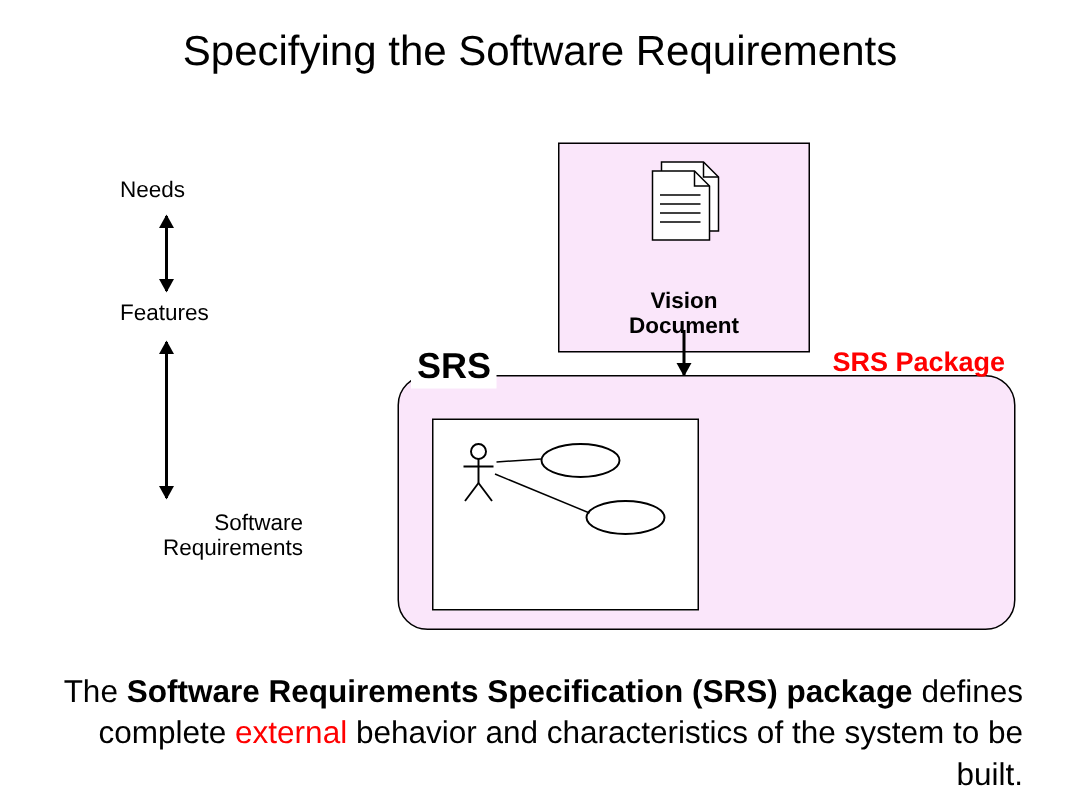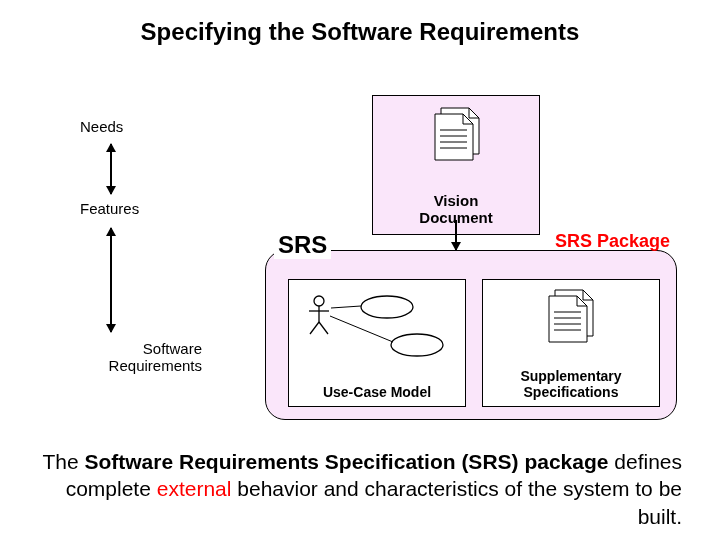--- a/index.html
+++ b/index.html
@@ -1,17 +1,17 @@
 <!DOCTYPE html>
 <html><head>
 <meta charset="utf-8">
 <style>
   * { box-sizing: border-box; margin: 0; padding: 0; }
   body { width: 720px; height: 540px; font-family: Arial, Helvetica, sans-serif; background: #fff; color: #000; position: relative; }
-  .title { position: absolute; top: 18px; left: 0; width: 720px; text-align: center; font-size: 24px; font-weight: 700; }
+  .title { position: absolute; top: 18px; left: 0; width: 720px; text-align: center; font-size: 28px; font-weight: 400; }
   .label { position: absolute; font-size: 15px; }
   .label-needs { top: 118px; left: 80px; }
   .label-features { top: 200px; left: 80px; }
   .label-software { top: 340px; left: 72px; text-align: right; width: 130px; }
   .arrow-v { position: absolute; width: 2px; background: #000; }
   .arrow-v::before, .arrow-v::after { content: ""; position: absolute; left: -4px; width: 0; height: 0; border-left: 5px solid transparent; border-right: 5px solid transparent; }
   .arrow-v::before { top: -1px; border-bottom: 9px solid #000; }
   .arrow-v::after { bottom: -1px; border-top: 9px solid #000; }
   .arrow1 { top: 144px; left: 110px; height: 50px; }
   .arrow2 { top: 228px; left: 110px; height: 104px; }
@@ -72,33 +72,19 @@
     <svg width="56" height="26" viewBox="0 0 56 26" style="position:absolute;top:14px;left:70px;">
       <ellipse cx="28" cy="13" rx="26" ry="11" fill="none" stroke="#000" stroke-width="1.3"></ellipse>
     </svg>
     <svg width="56" height="26" viewBox="0 0 56 26" style="position:absolute;top:52px;left:100px;">
       <ellipse cx="28" cy="13" rx="26" ry="11" fill="none" stroke="#000" stroke-width="1.3"></ellipse>
     </svg>
     <svg width="120" height="80" viewBox="0 0 120 80" style="position:absolute;top:14px;left:32px;">
       <line x1="10" y1="14" x2="40" y2="12" stroke="#000" stroke-width="1"></line>
       <line x1="9" y1="22" x2="72" y2="48" stroke="#000" stroke-width="1"></line>
     </svg>
-    <div class="usecase-caption">Use-Case Model</div>
   </div>
 
-  <div class="supp-box">
-    <svg width="56" height="60" viewBox="0 0 56 60" style="position:absolute;top:8px;left:60px;">
-      <path d="M12 2 H40 L50 12 V48 H12 Z" fill="#fff" stroke="#000" stroke-width="1"></path>
-      <path d="M40 2 V12 H50" fill="none" stroke="#000" stroke-width="1"></path>
-      <path d="M6 8 H34 L44 18 V54 H6 Z" fill="#fff" stroke="#000" stroke-width="1"></path>
-      <path d="M34 8 V18 H44" fill="none" stroke="#000" stroke-width="1"></path>
-      <line x1="11" y1="24" x2="38" y2="24" stroke="#000" stroke-width="1"></line>
-      <line x1="11" y1="30" x2="38" y2="30" stroke="#000" stroke-width="1"></line>
-      <line x1="11" y1="36" x2="38" y2="36" stroke="#000" stroke-width="1"></line>
-      <line x1="11" y1="42" x2="38" y2="42" stroke="#000" stroke-width="1"></line>
-    </svg>
-    <div class="supp-caption">Supplementary<br>Specifications</div>
-  </div>
 </div>
 
 <div class="body-text">
   <span>The </span><b>Software Requirements Specification (SRS) package</b><span> defines complete </span><span class="ext">external</span><span> behavior and characteristics of the system to be built.</span>
 </div>
 
 </body></html>

